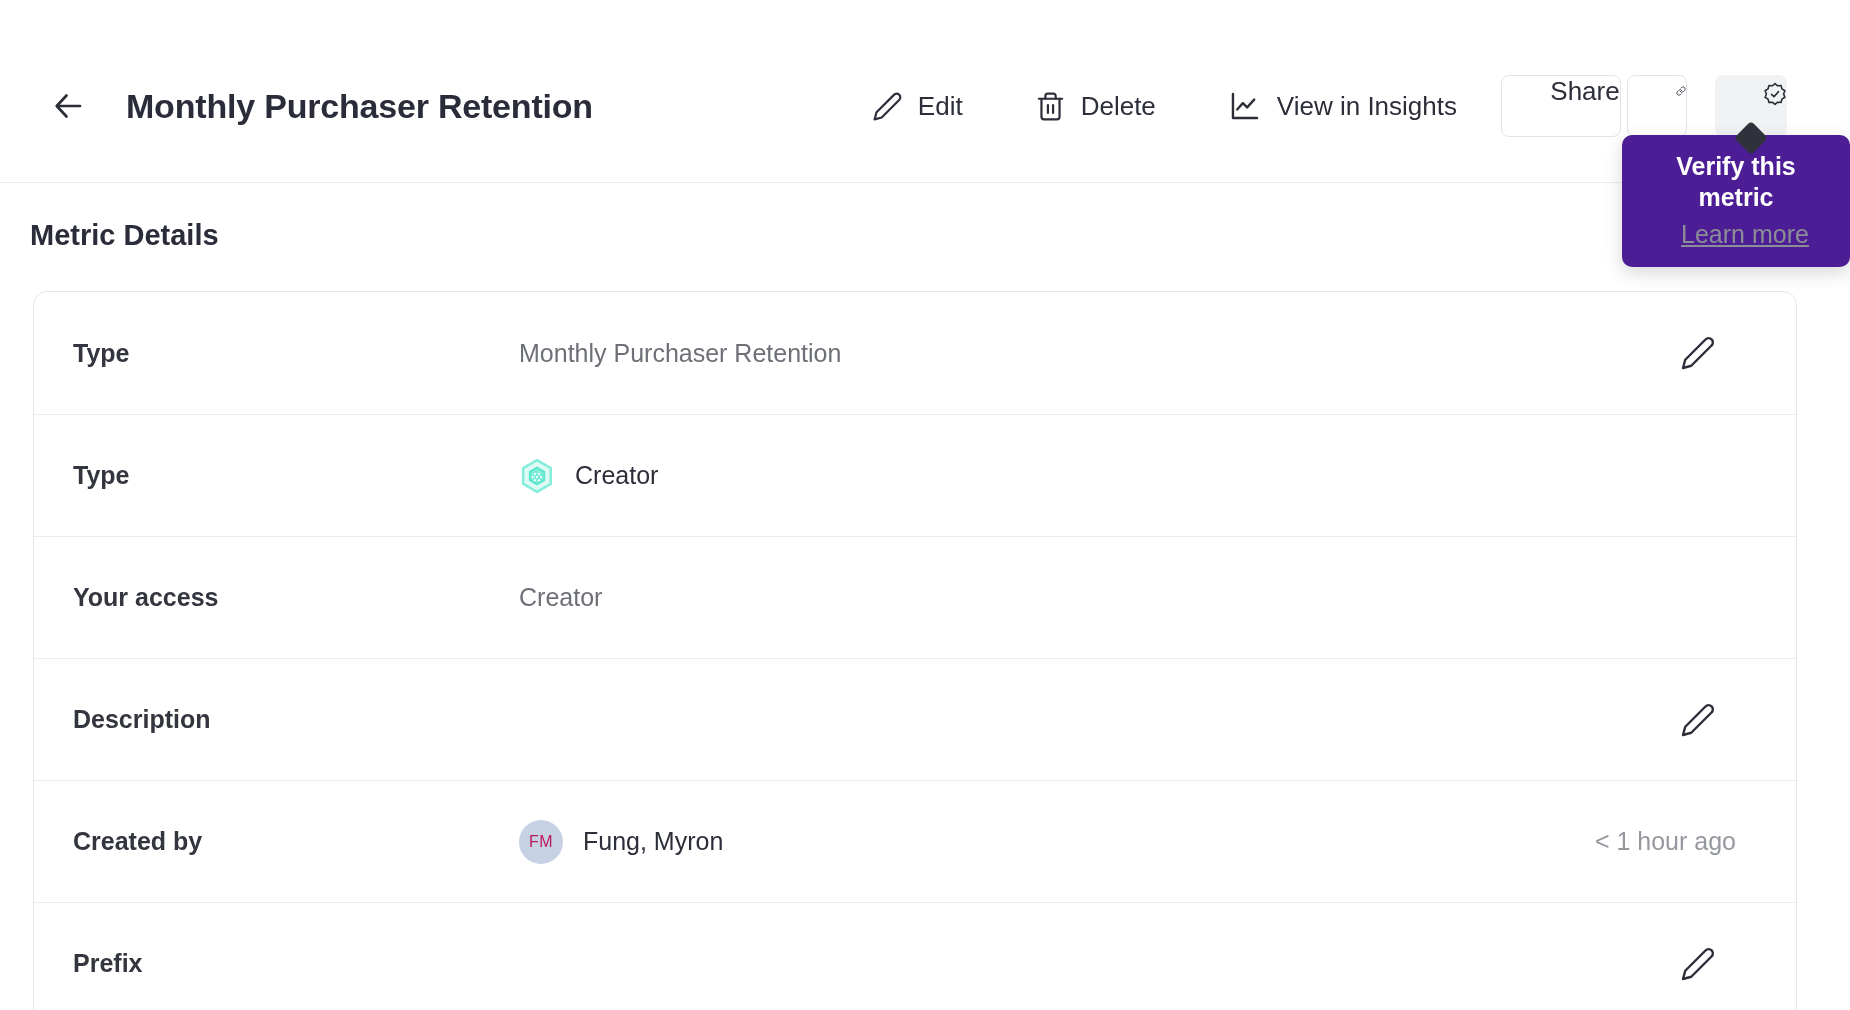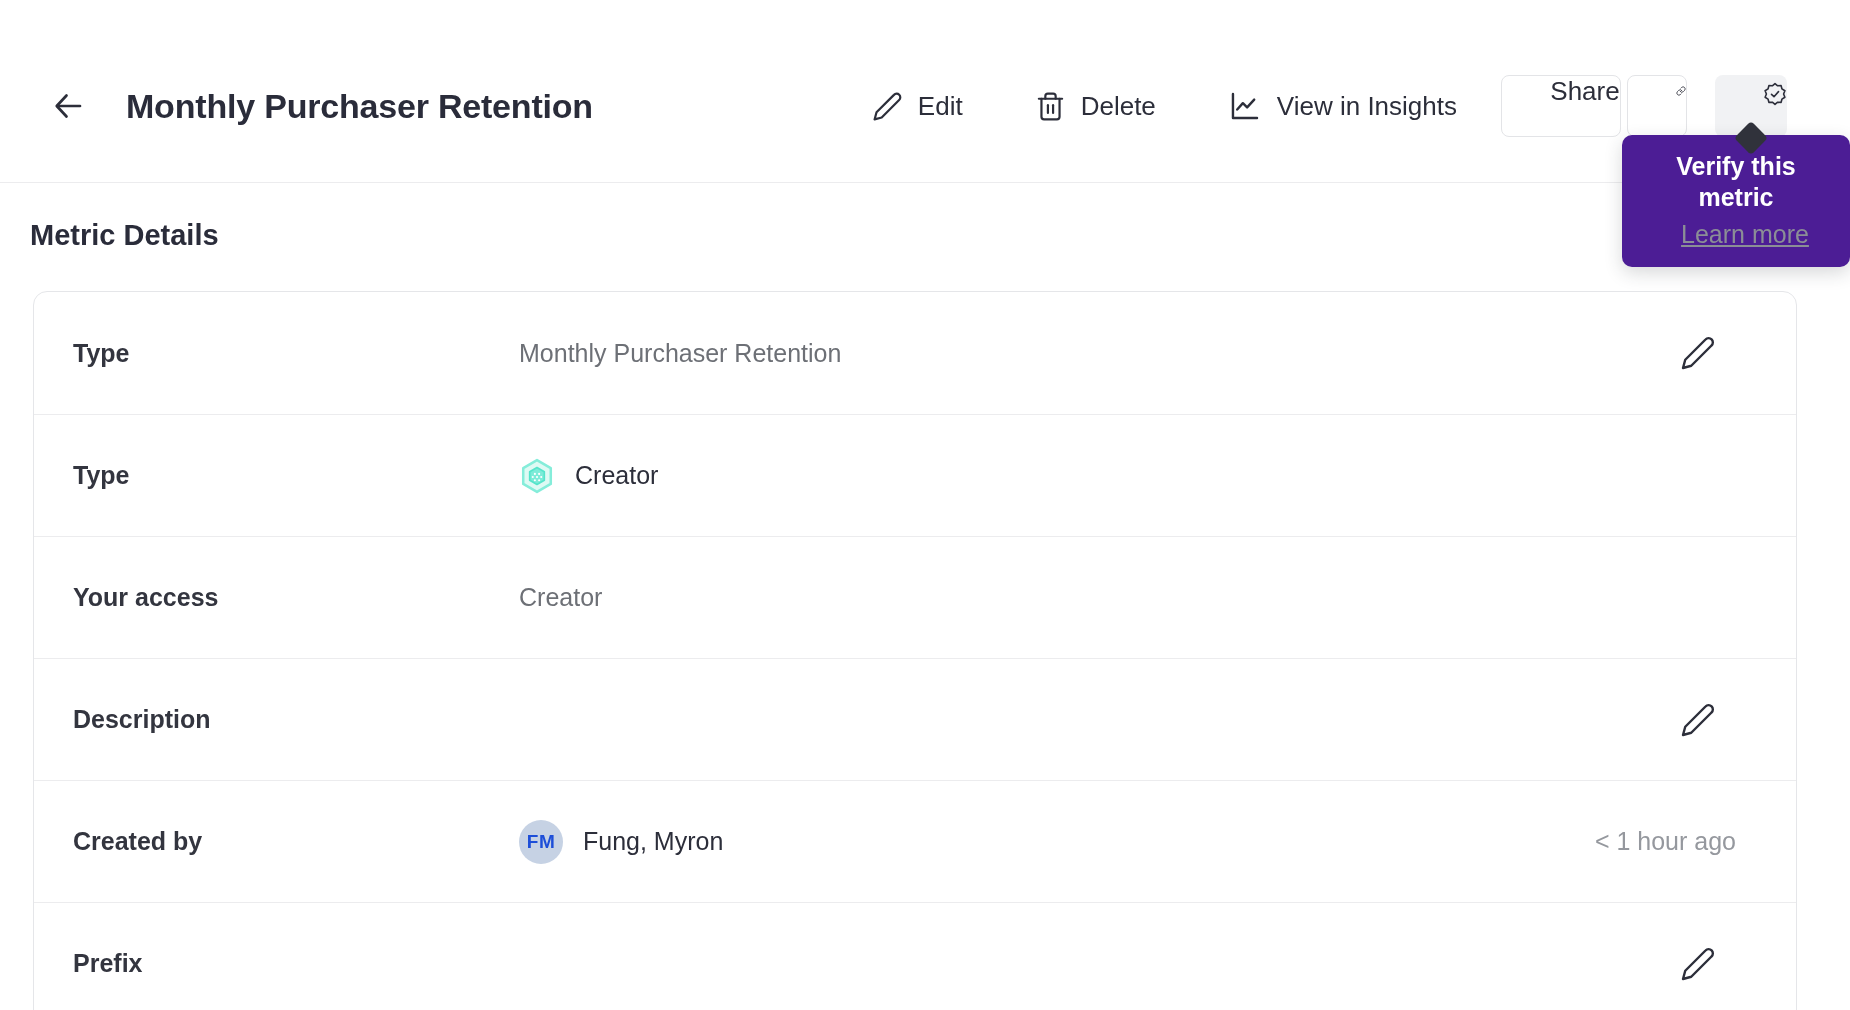--- a/index.html
+++ b/index.html
@@ -70,21 +70,21 @@
                font-size:25px; font-weight:400; color:#6d7076; }
   .row-value.dark { color:#2c2e3a; }
   .row-meta { font-size:25px; color:#95989e; margin-right:2px; white-space:nowrap; }
   .row-edit {
     background:none; border:none; cursor:pointer; color:#2c2e3a;
     width:44px; height:44px; display:flex; align-items:center; justify-content:center;
     margin-right:18px;
   }
   .avatar {
     width:44px; height:44px; border-radius:50%; background:#c6d2e4;
-    color:#1d4ed8; font-size:19px; font-weight:700;
+    color:#be185d; font-size:16px; font-weight:400;
     display:flex; align-items:center; justify-content:center; letter-spacing:.5px;
     flex:0 0 auto;
   }
   .icon { display:block; }
 </style>
 </head>
 <body>
 
 <div class="header">
   <button class="back-btn">

